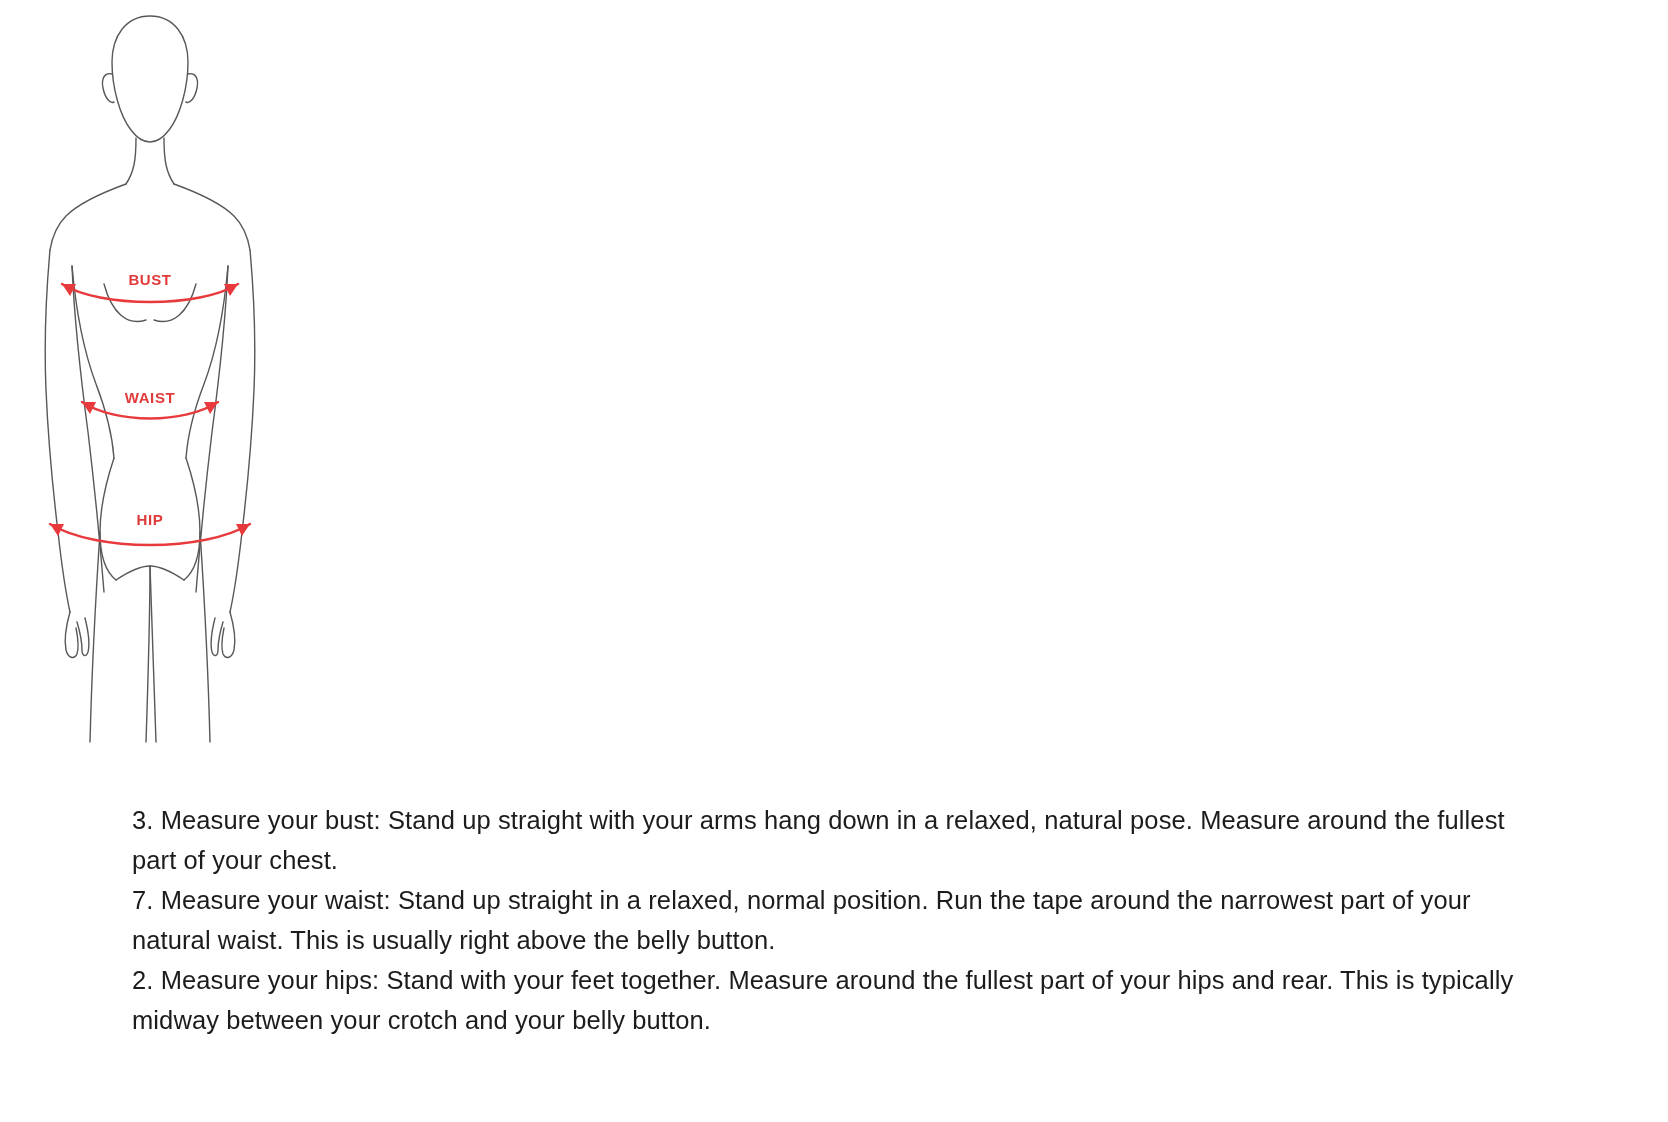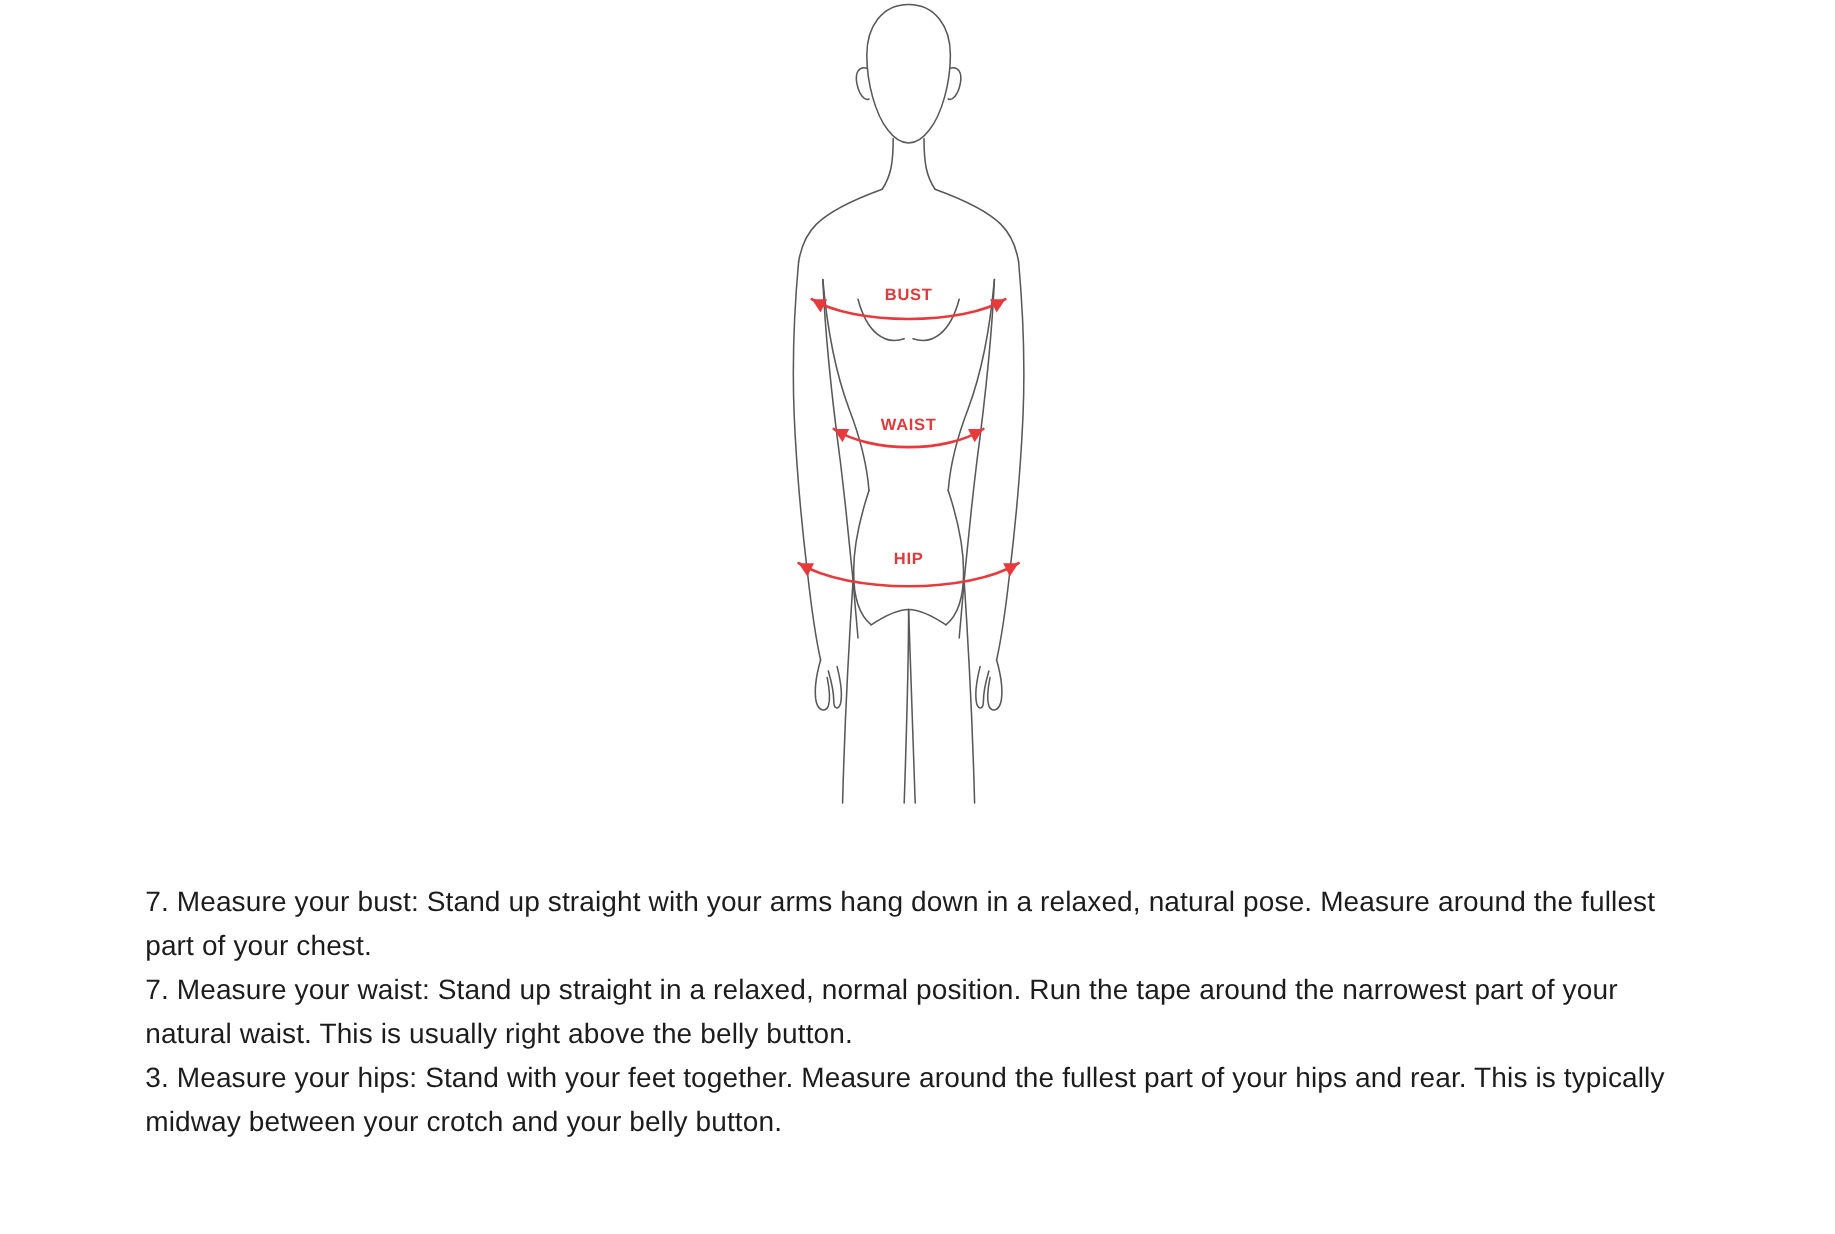--- a/index.html
+++ b/index.html
@@ -16,26 +16,25 @@
   }
   .page {
     position: relative;
     width: 1668px;
     height: 1122px;
     background: #ffffff;
   }
   .figure-wrap {
     position: absolute;
     left: 0;
-    top: 0;
+    top: 12px;
     width: 1652px;
     height: 760px;
     display: flex;
     align-items: flex-start;
-    justify-content: center;
   }
   .figure-wrap svg {
     display: block;
   }
   .instructions {
     position: absolute;
     left: 132px;
     top: 800px;
     width: 1400px;
     font-size: 25.5px;
@@ -121,18 +120,18 @@
 
       <rect x="112" y="376" width="76" height="20" fill="#ffffff"></rect>
       <text class="meas-label" x="150" y="391" text-anchor="middle">WAIST</text>
 
       <rect x="126" y="498" width="48" height="20" fill="#ffffff"></rect>
       <text class="meas-label" x="150" y="513" text-anchor="middle">HIP</text>
     </svg>
   </div>
 
   <div class="instructions">
-    <p>7. Measure your bust: Stand up straight with your arms hang down in a relaxed, natural pose. Measure around the fullest part of your chest.</p>
+    <p>3. Measure your bust: Stand up straight with your arms hang down in a relaxed, natural pose. Measure around the fullest part of your chest.</p>
     <p>7. Measure your waist: Stand up straight in a relaxed, normal position. Run the tape around the narrowest part of your natural waist. This is usually right above the belly button.</p>
-    <p>3. Measure your hips: Stand with your feet together. Measure around the fullest part of your hips and rear. This is typically midway between your crotch and your belly button.</p>
+    <p>2. Measure your hips: Stand with your feet together. Measure around the fullest part of your hips and rear. This is typically midway between your crotch and your belly button.</p>
   </div>
 
 </div>
 
 </body></html>

